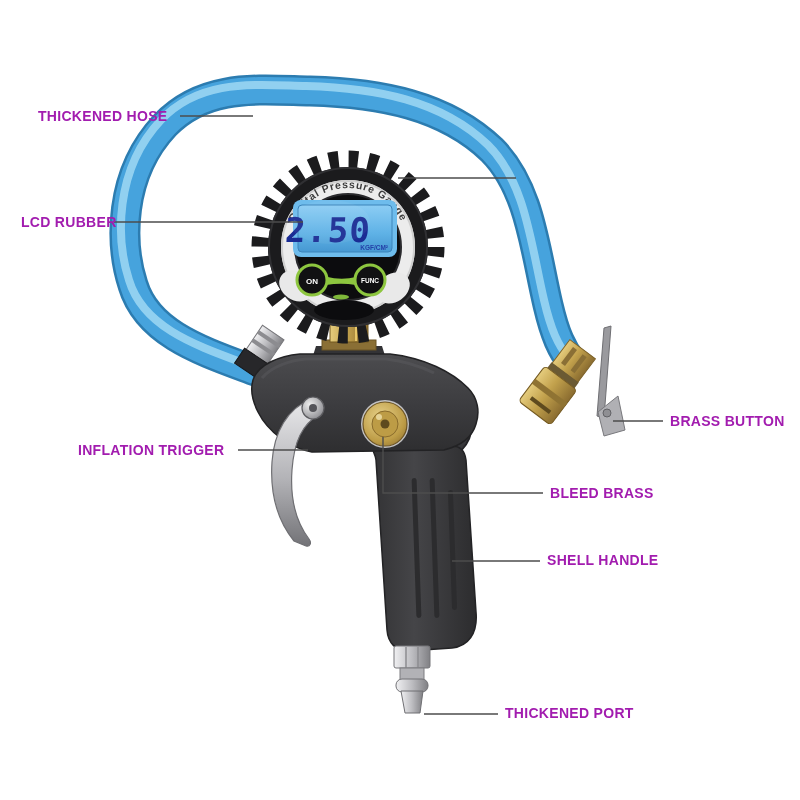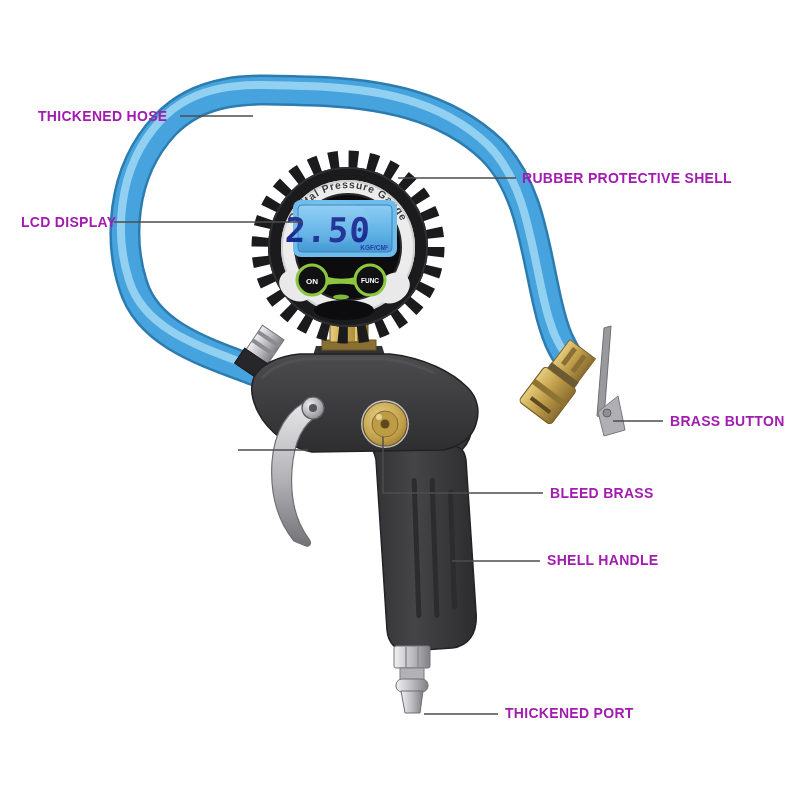--- a/index.html
+++ b/index.html
@@ -192,20 +192,20 @@
     <line x1="114" y1="222" x2="303" y2="222"></line>
     <line x1="238" y1="450" x2="308" y2="450"></line>
     <line x1="613" y1="421" x2="663" y2="421"></line>
     <polyline points="383,437 383,493 543,493" fill="none"></polyline>
     <line x1="452" y1="561" x2="540" y2="561"></line>
     <line x1="424" y1="714" x2="498" y2="714"></line>
   </g>
 </svg>
 
 <div class="callout" style="left:38px;top:107px">THICKENED HOSE</div>
-<div class="callout" style="left:522px;top:169px">RUBBER PROTECTIVE SHELL</div>
-<div class="callout" style="left:21px;top:213px">LCD DISPLAY</div>
+<div class="callout" style="left:21px;top:213px">LCD RUBBER</div>
+<div class="callout" style="left:78px;top:441px">INFLATION TRIGGER</div>
 <div class="callout" style="left:670px;top:412px">BRASS BUTTON</div>
 <div class="callout" style="left:550px;top:484px">BLEED BRASS</div>
 <div class="callout" style="left:547px;top:551px">SHELL HANDLE</div>
 <div class="callout" style="left:505px;top:704px">THICKENED PORT</div>
 
 </div>
 
 </body></html>

